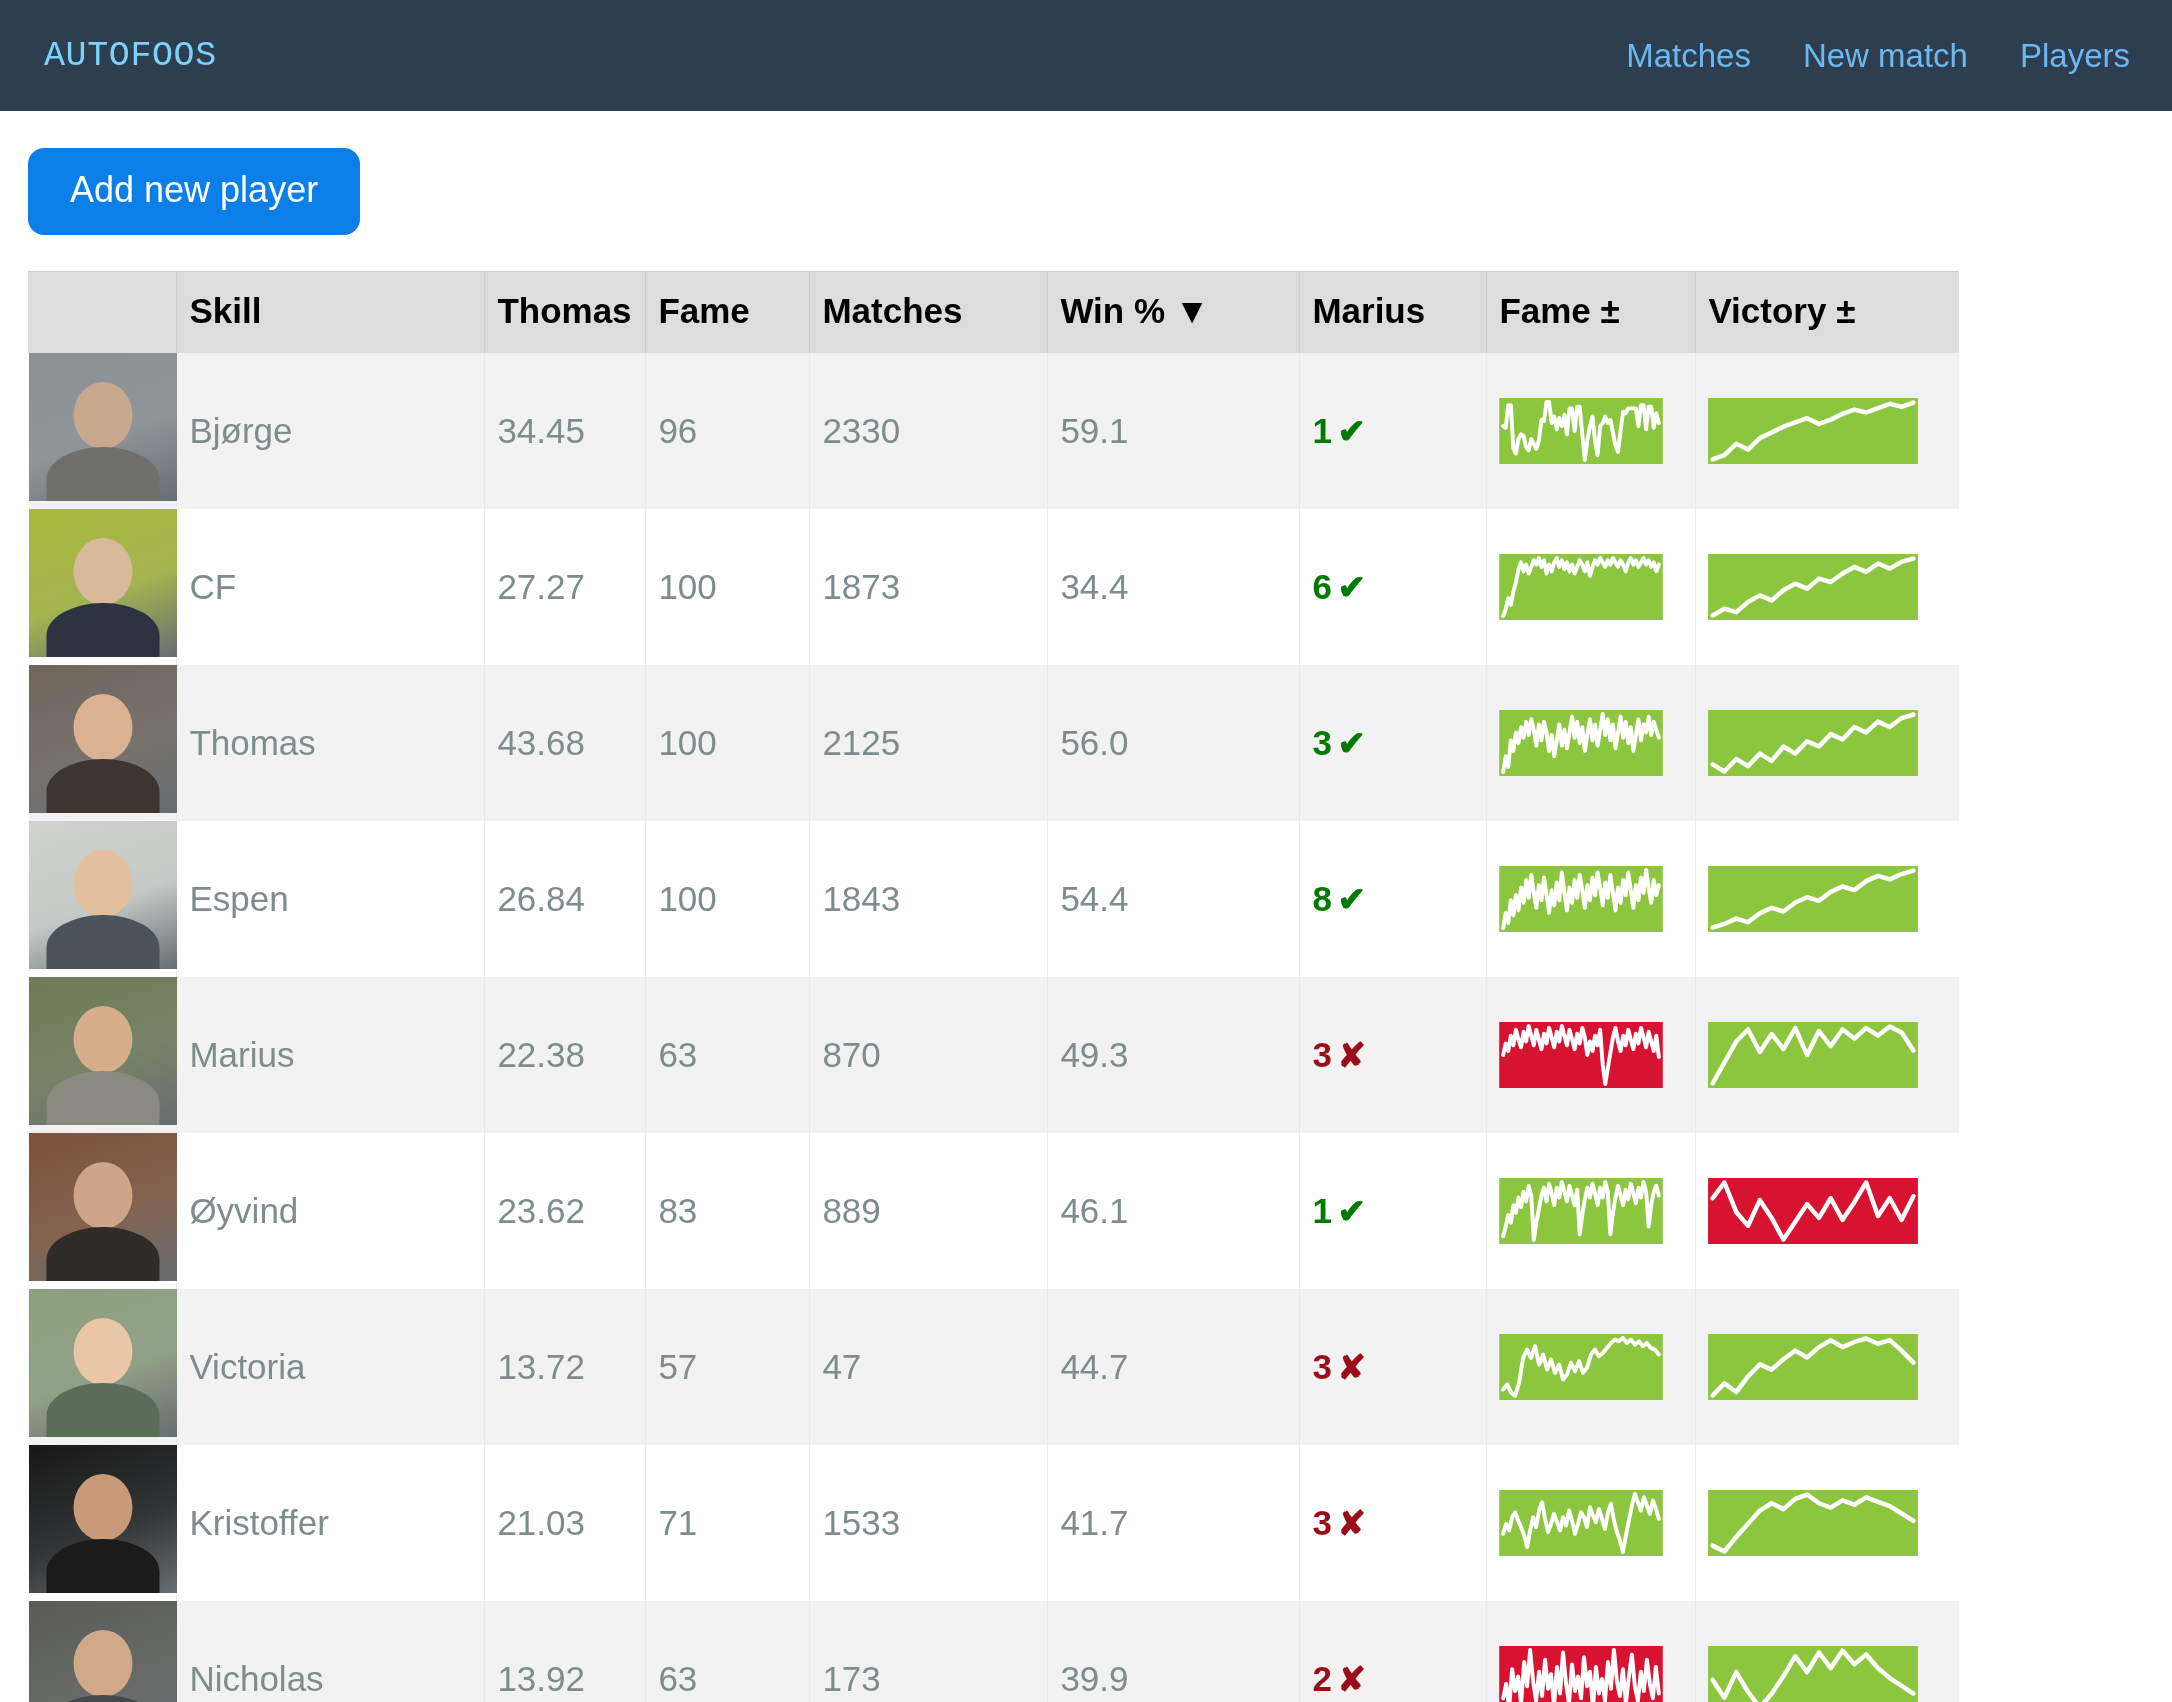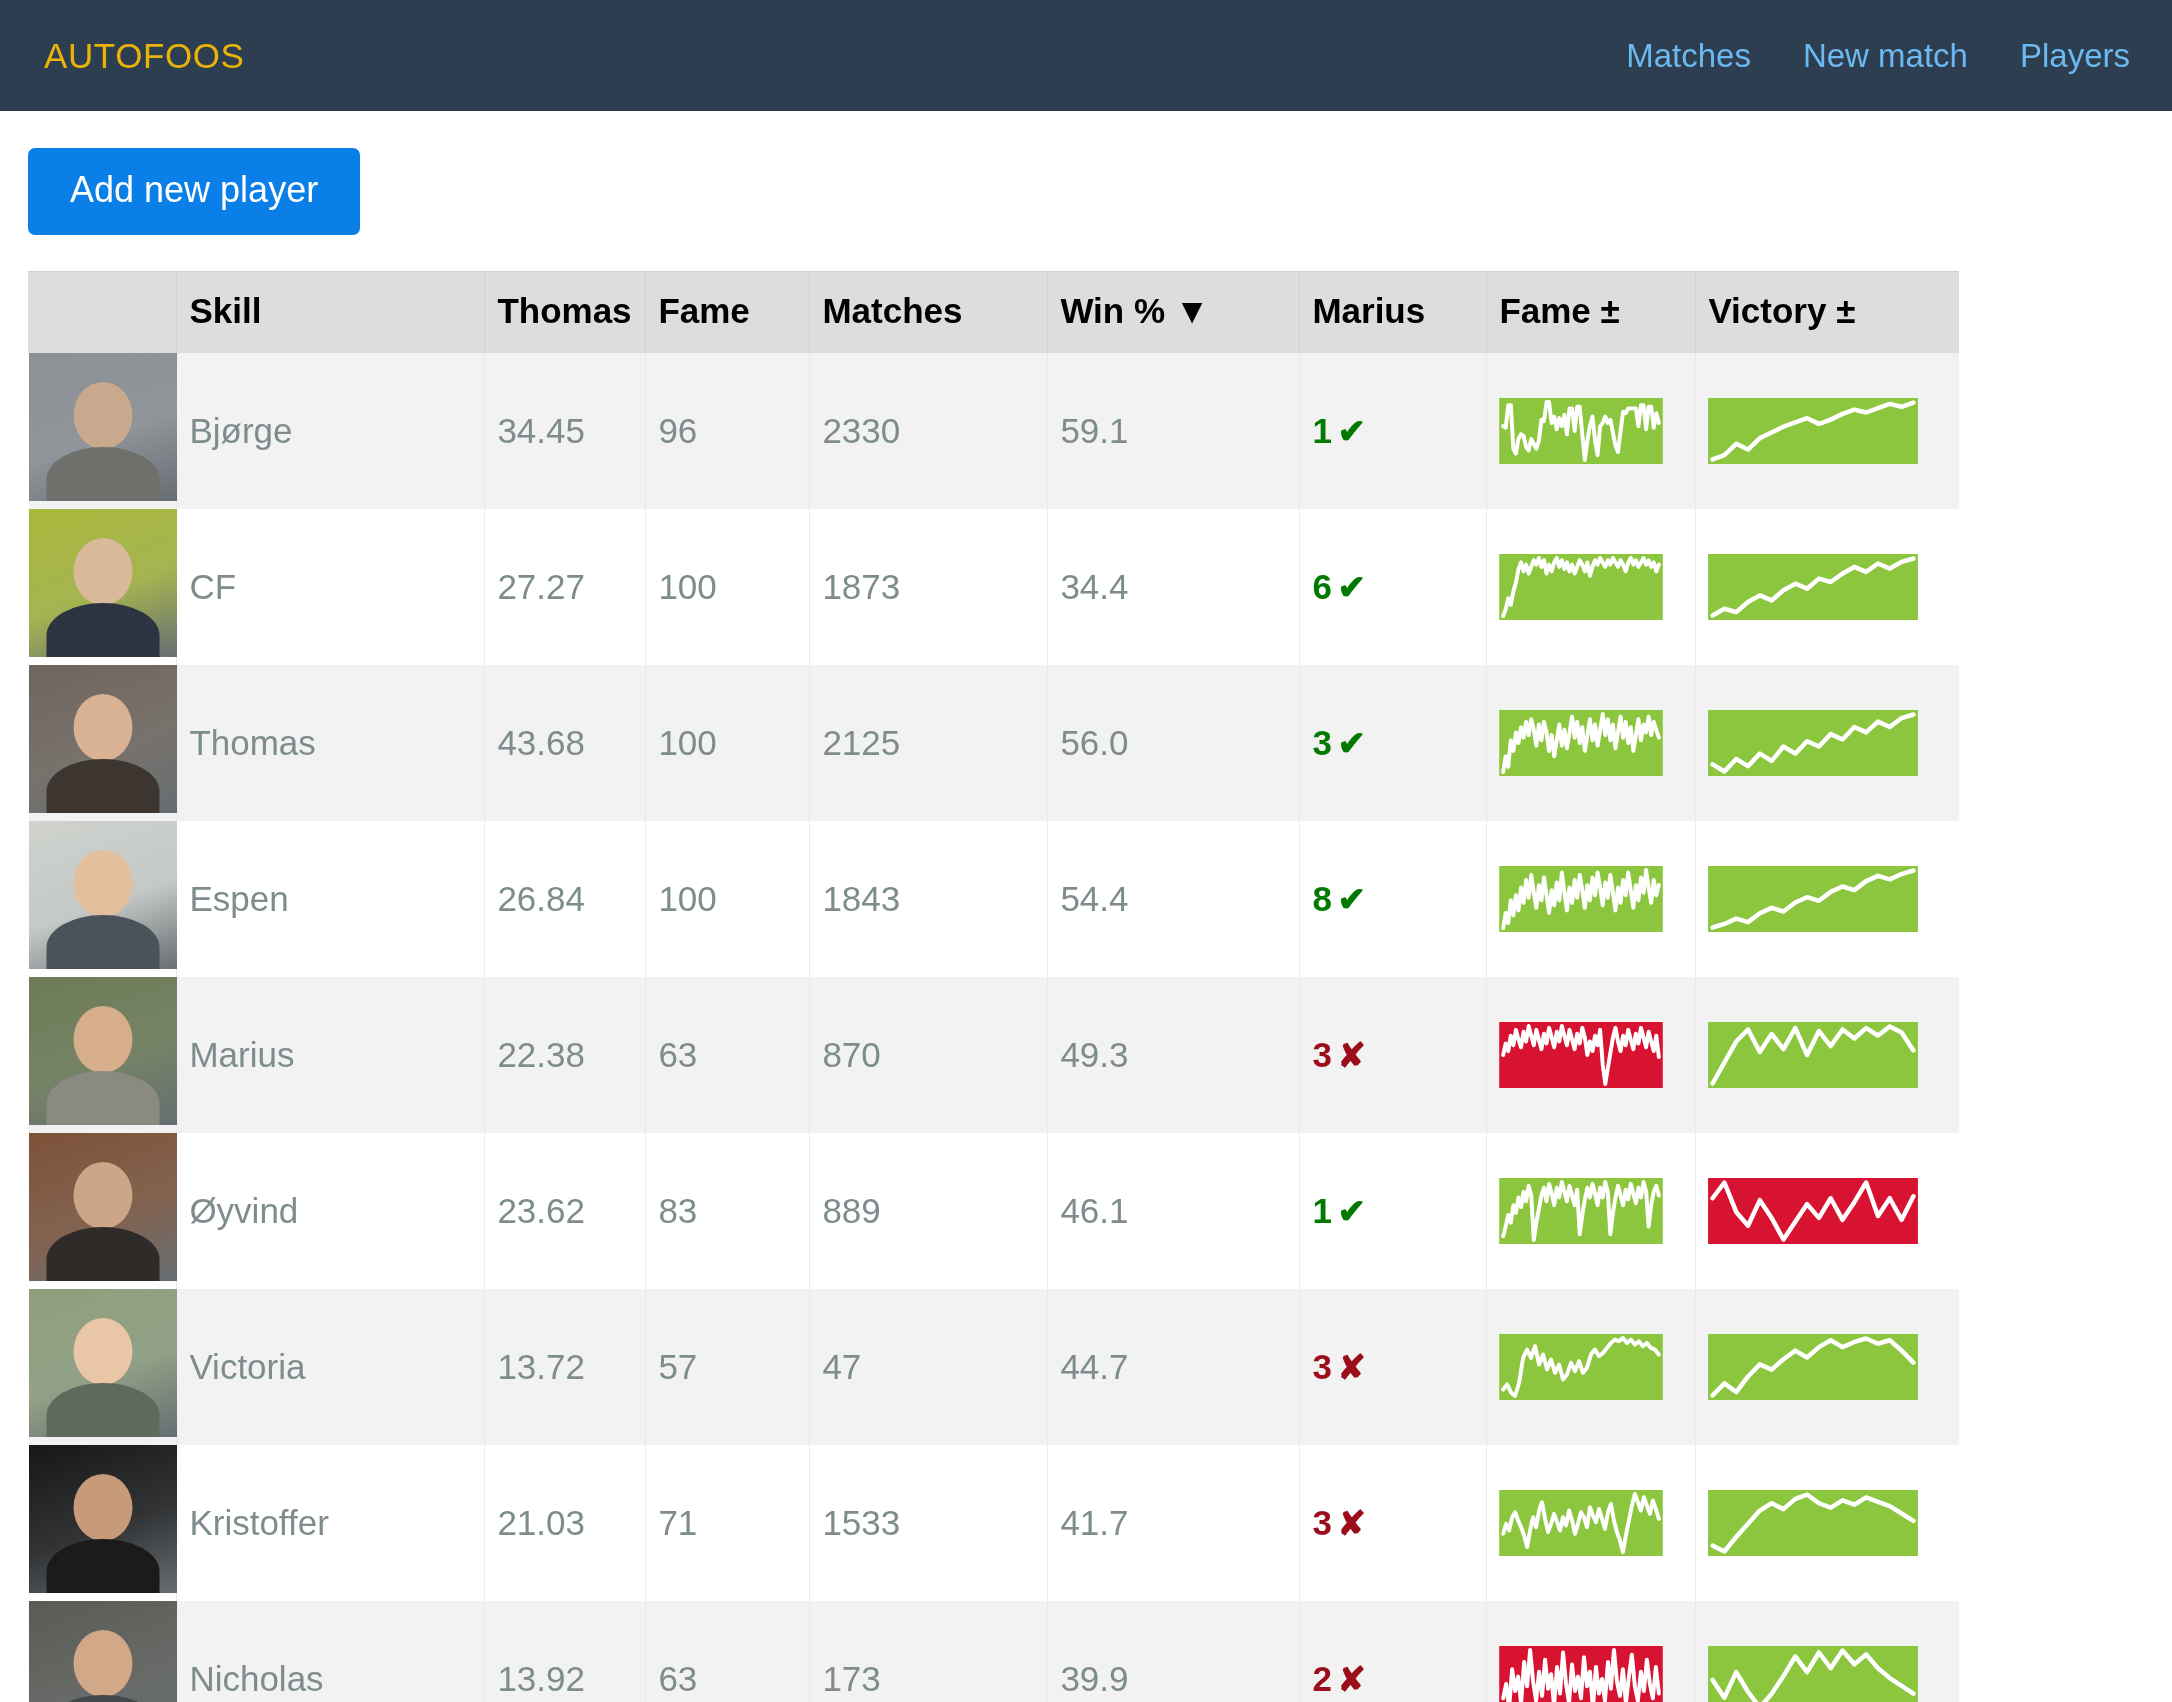--- a/index.html
+++ b/index.html
@@ -14,25 +14,26 @@
   
   .navbar {
     height: 111px;
     background: #2d3e50;
     display: flex;
     align-items: center;
     justify-content: space-between;
     padding: 0 42px 0 44px;
   }
   .brand {
-    color: #eab308;
+    color: #7dd3fc;
     font-size: 35px;
     font-weight: 400;
     letter-spacing: 0.6px;
     white-space: nowrap;
+    font-family: Liberation Mono, monospace;
   }
   .navlinks {
     display: flex;
     align-items: center;
     gap: 52px;
   }
   .navlink {
     color: #6bb9f0;
     font-size: 33px;
     text-decoration: none;
@@ -42,21 +43,21 @@
 
   
   .toolbar {
     padding: 37px 0 0 28px;
   }
   .btn-primary {
     display: inline-block;
     background: #0b7fe8;
     color: #ffffff;
     border: none;
-    border-radius: 7px;
+    border-radius: 16px;
     font-size: 36px;
     font-family: "Liberation Sans", sans-serif;
     padding: 24px 42px 27px 42px;
     cursor: pointer;
     line-height: 1;
   }
 
   
   .table-wrap {
     margin: 36px 0 0 28px;

